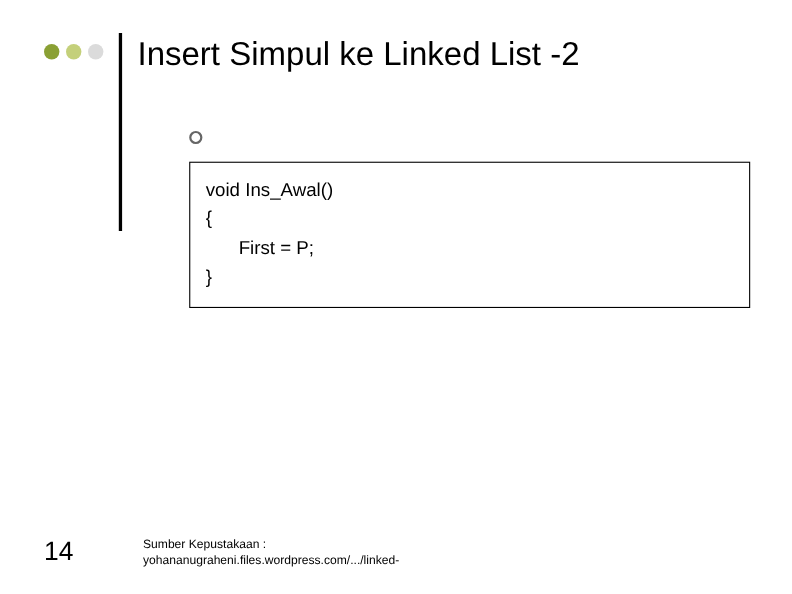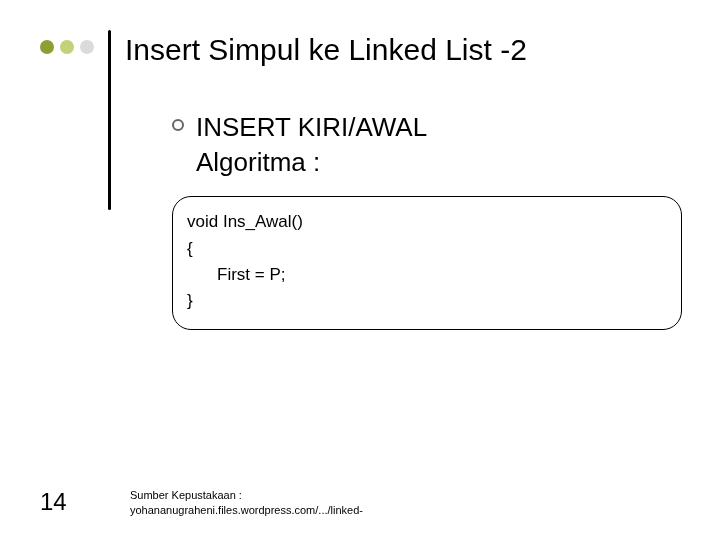--- a/index.html
+++ b/index.html
@@ -1,15 +1,15 @@
 <!DOCTYPE html>
 <html><head>
 <meta charset="utf-8">
 <style>
-  * { box-sizing: border-box; margin: 0; padding: 0; border-radius: 19px; }
+  * { box-sizing: border-box; margin: 0; padding: 0; }
   html, body { width: 720px; height: 540px; background: #fff; font-family: Arial, Helvetica, sans-serif; }
   .slide {
     position: relative;
     width: 720px;
     height: 540px;
     padding: 30px 40px 20px 40px;
   }
   .title-row {
     display: flex;
     align-items: flex-start;
@@ -103,24 +103,20 @@
       <span class="dot" style="background:#c4d07a"></span>
       <span class="dot" style="background:#dbdbdb"></span>
     </div>
     <div class="vbar"></div>
     <div class="title">Insert Simpul ke Linked List -2</div>
   </div>
 
   <div class="body">
     <div class="sec-line">
       <span class="circ"></span>
-      <div class="sec-text">
-        <div>INSERT KIRI/AWAL</div>
-        <div>Algoritma :</div>
-      </div>
     </div>
 
     <div class="codebox">
       <div>void Ins_Awal()</div>
       <div>{</div>
       <div class="code-indent">First = P;</div>
       <div>}</div>
     </div>
   </div>
 

